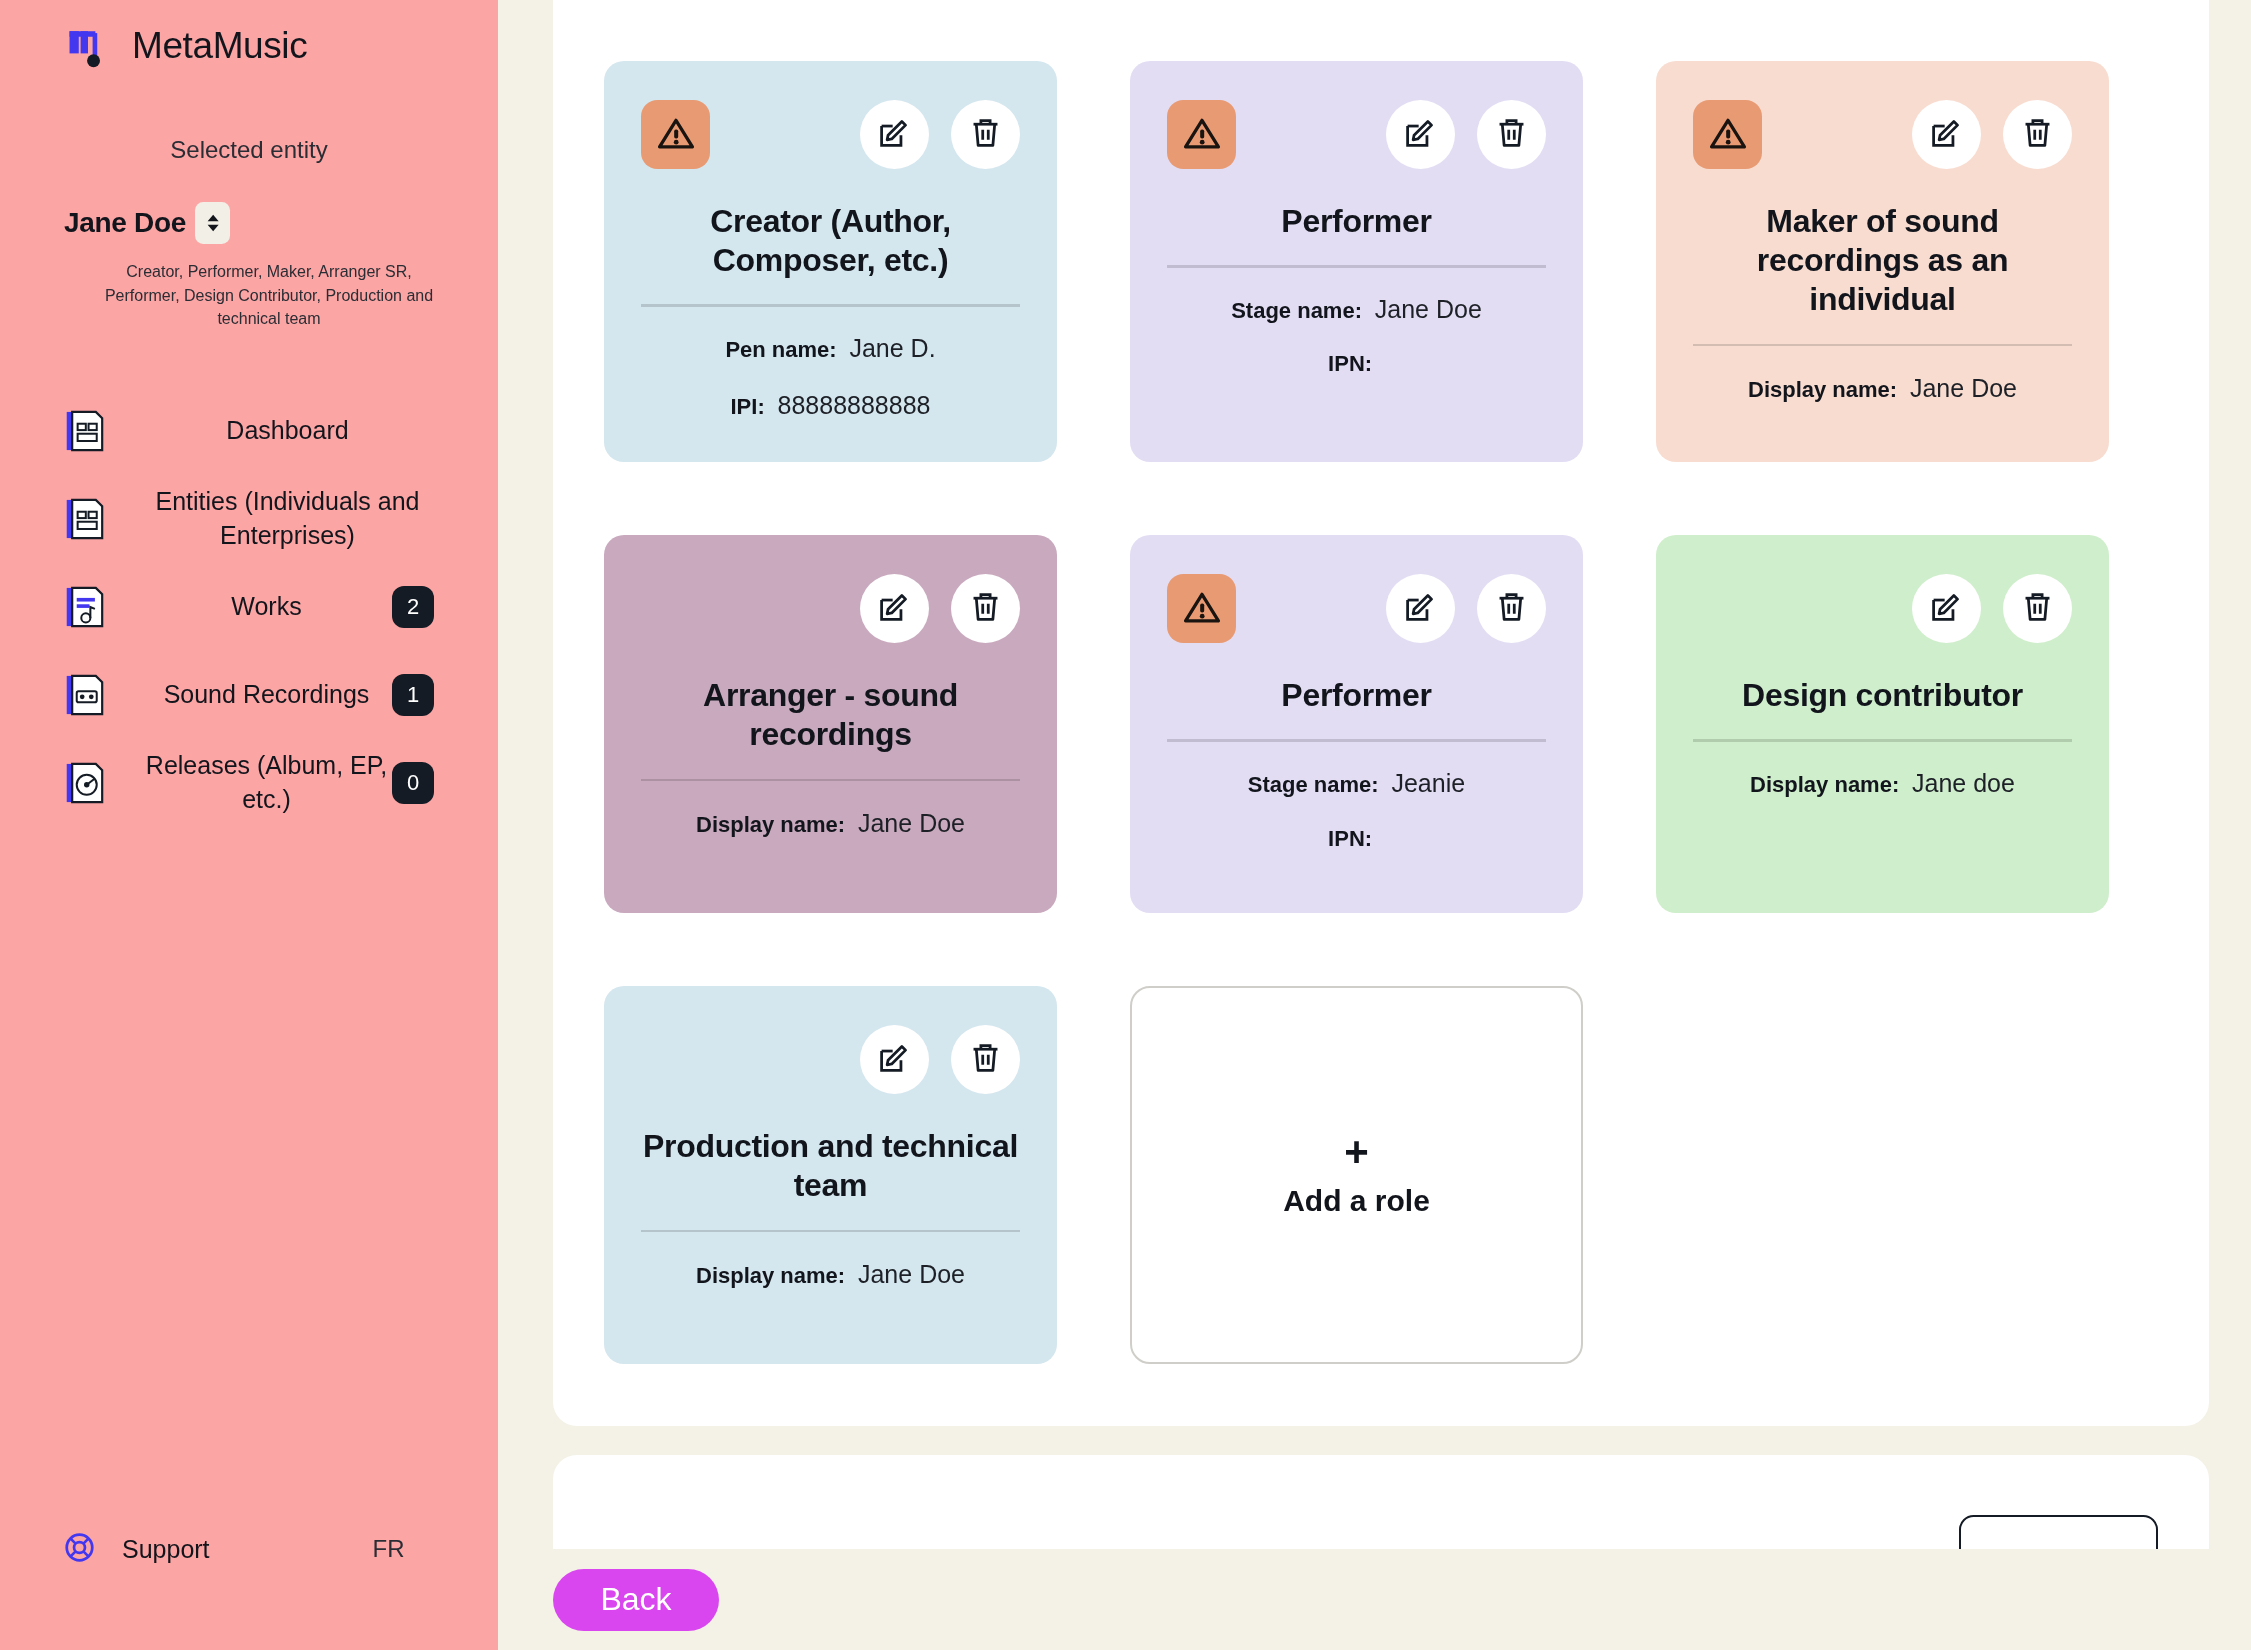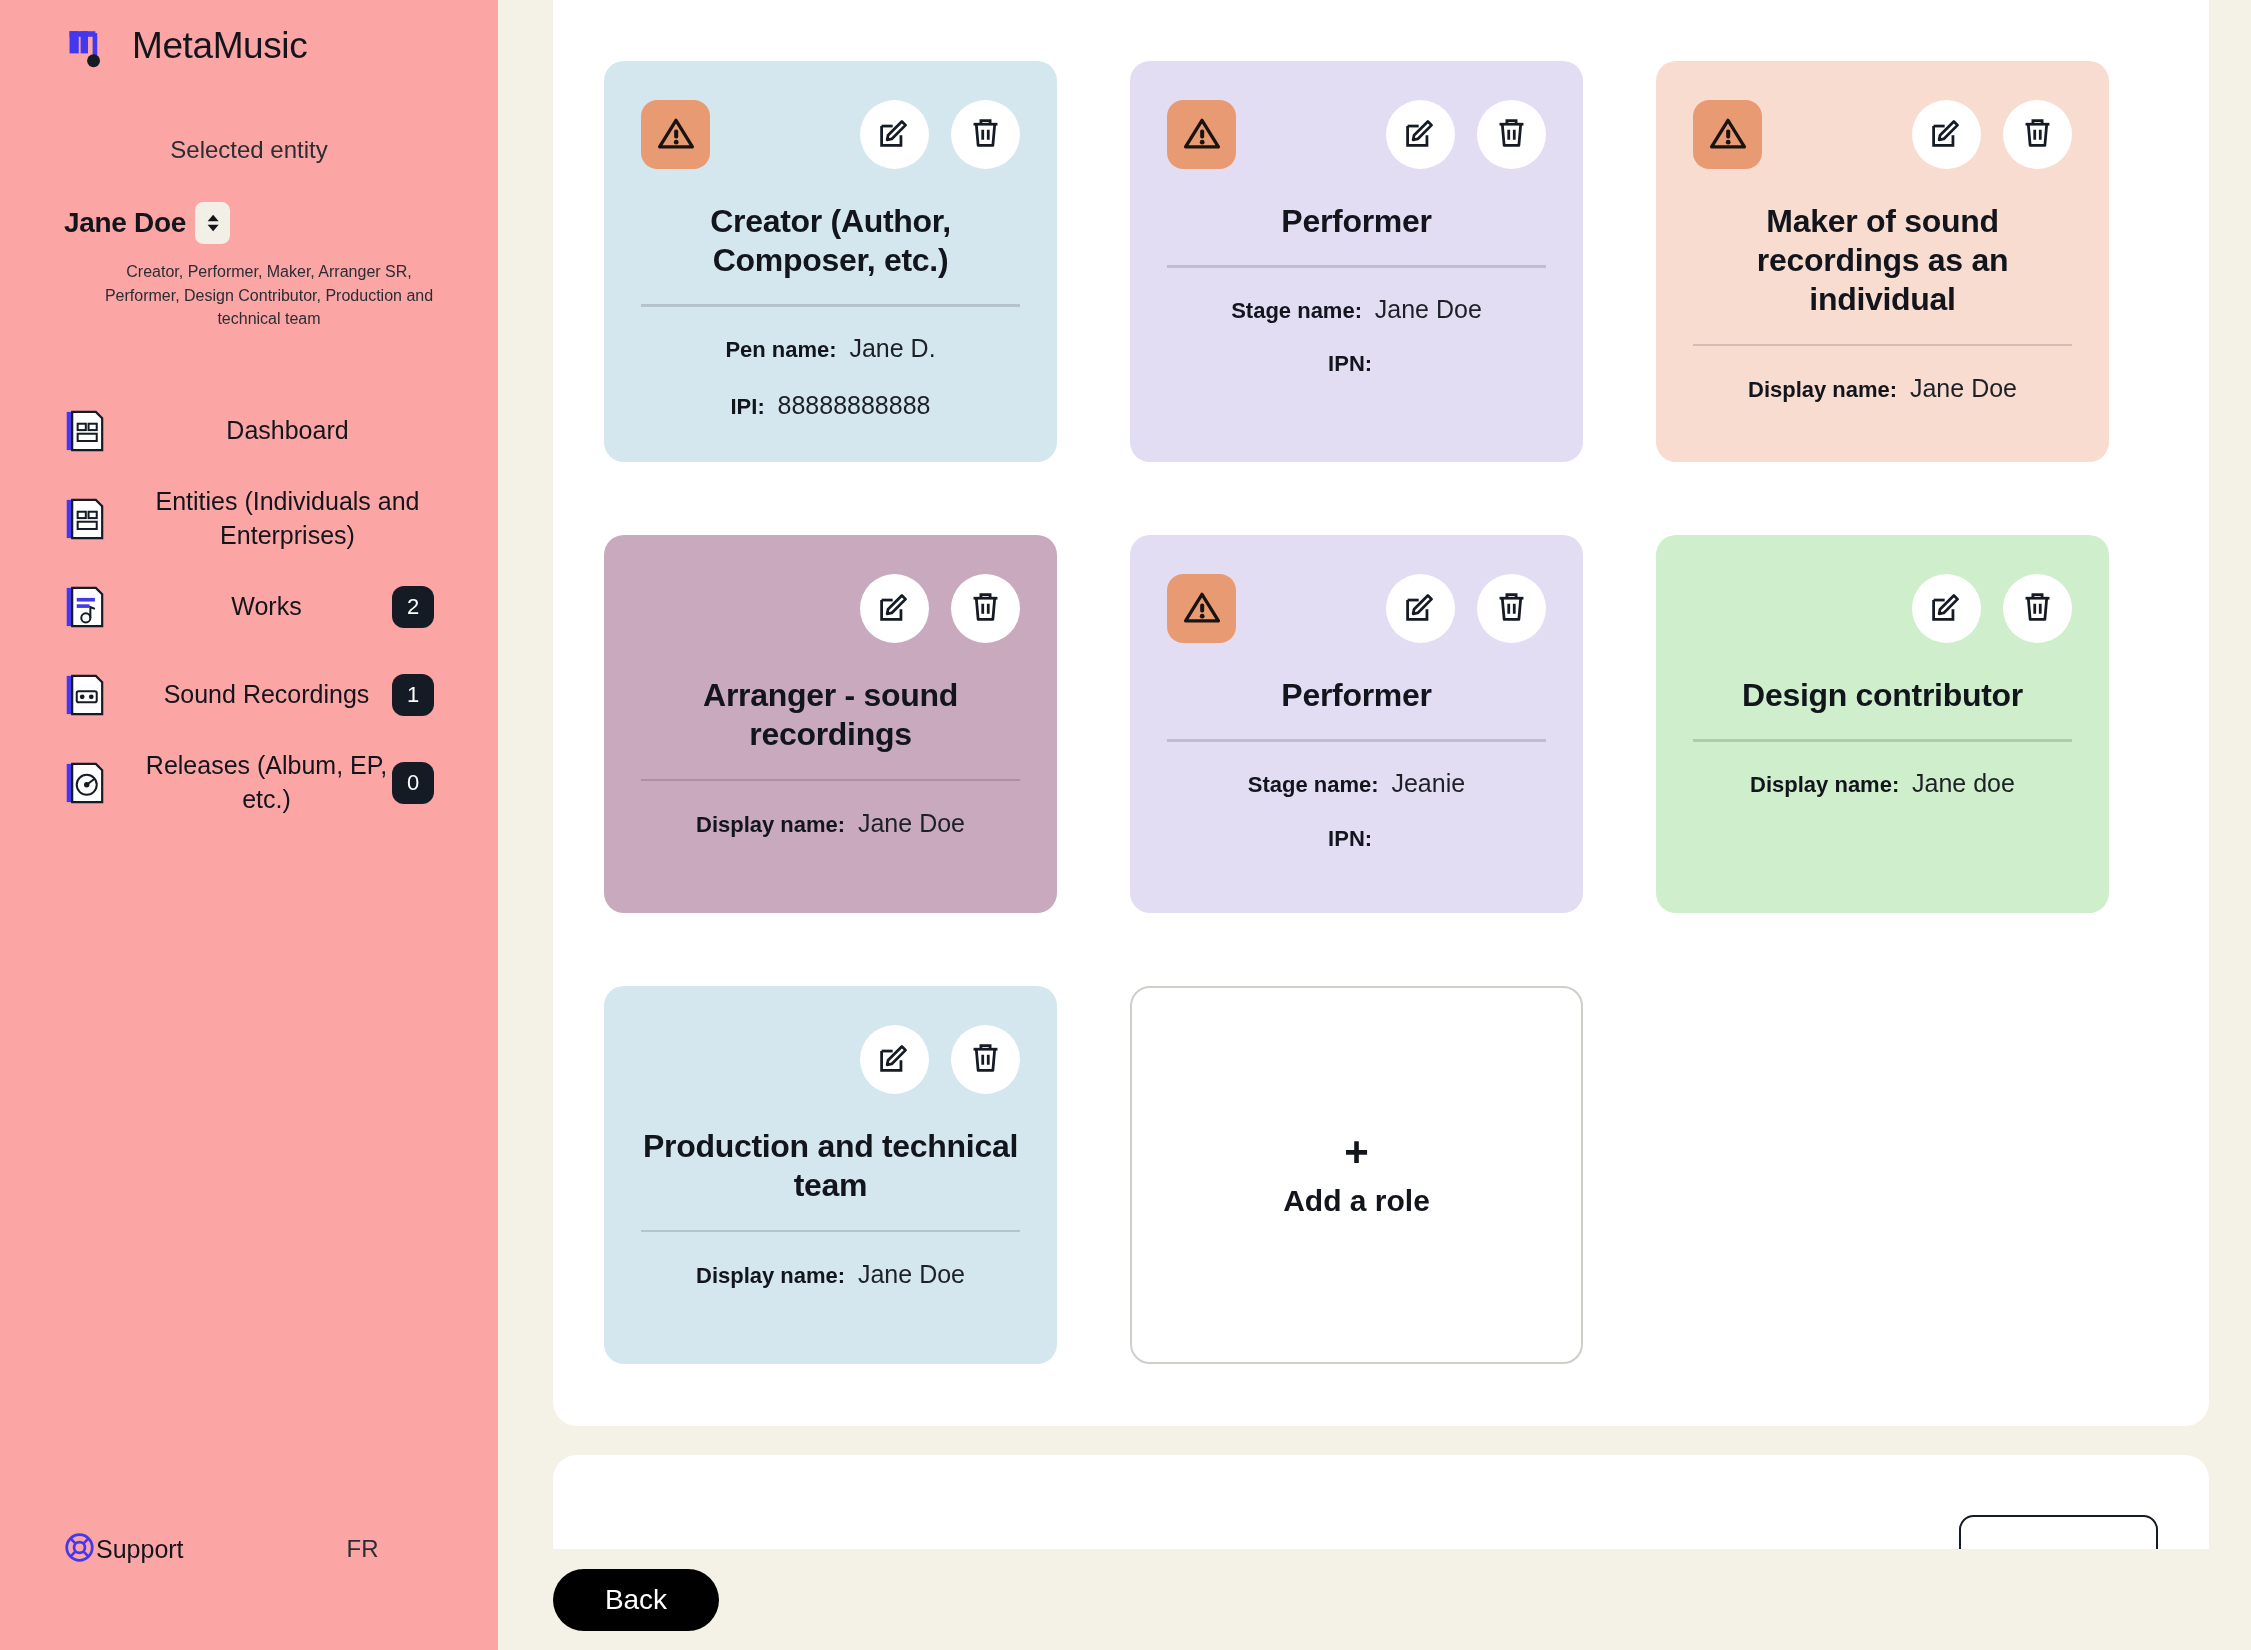--- a/index.html
+++ b/index.html
@@ -40,21 +40,21 @@
   .nav-badge {
     width: 42px; height: 42px; border-radius: 12px; background: #141b24; color: #fff;
     font-size: 22px; display: flex; align-items: center; justify-content: center;
     flex: 0 0 42px; font-weight: 500;
   }
 
   .sidebar-foot {
     position: absolute; left: 64px; right: 64px; bottom: 84px;
     display: flex; align-items: center;
   }
-  .support { display: flex; align-items: center; gap: 1px; cursor: pointer; }
+  .support { display: flex; align-items: center; gap: 27px; cursor: pointer; }
   .support-label { font-size: 25px; color: #12151c; }
   .lang { margin-left: 163px; font-size: 24px; color: #2a2d34; cursor: pointer; }
 
   
   .main { flex: 1; position: relative; height: 1650px; background: #f4f1e6; }
 
   .helpbar { position: absolute; left: 55px; top: -18.3px; }
   .help-pill {
     background: #f2efe6; border-radius: 12.8px; padding: 12.8px 27.4px;
     display: flex; align-items: center; gap: 29px; cursor: pointer;
@@ -116,22 +116,22 @@
   }
   .add-plus { font-size: 42px; font-weight: bold; color: #12151c; line-height: 1; }
   .add-text { font-size: 30px; font-weight: bold; color: #12151c; margin-top: 11px; }
 
   
   .bottombar {
     position: absolute; left: 498px; right: 0; bottom: 0; height: 101px;
     background: #f4f1e6; display: flex; align-items: center; padding-left: 55px;
   }
   .back-btn {
-    background: #000000; color: #fff; border: none; border-radius: 31px;
-    width: 166px; height: 62px; font-size: 28px; cursor: pointer;
+    background: #d946ef; color: #fff; border: none; border-radius: 31px;
+    width: 166px; height: 62px; font-size: 32px; cursor: pointer;
     font-family: "Liberation Sans", sans-serif;
   }
 </style>
 </head>
 <body>
 
 <div id="app">
 
   <aside class="sidebar">
 

